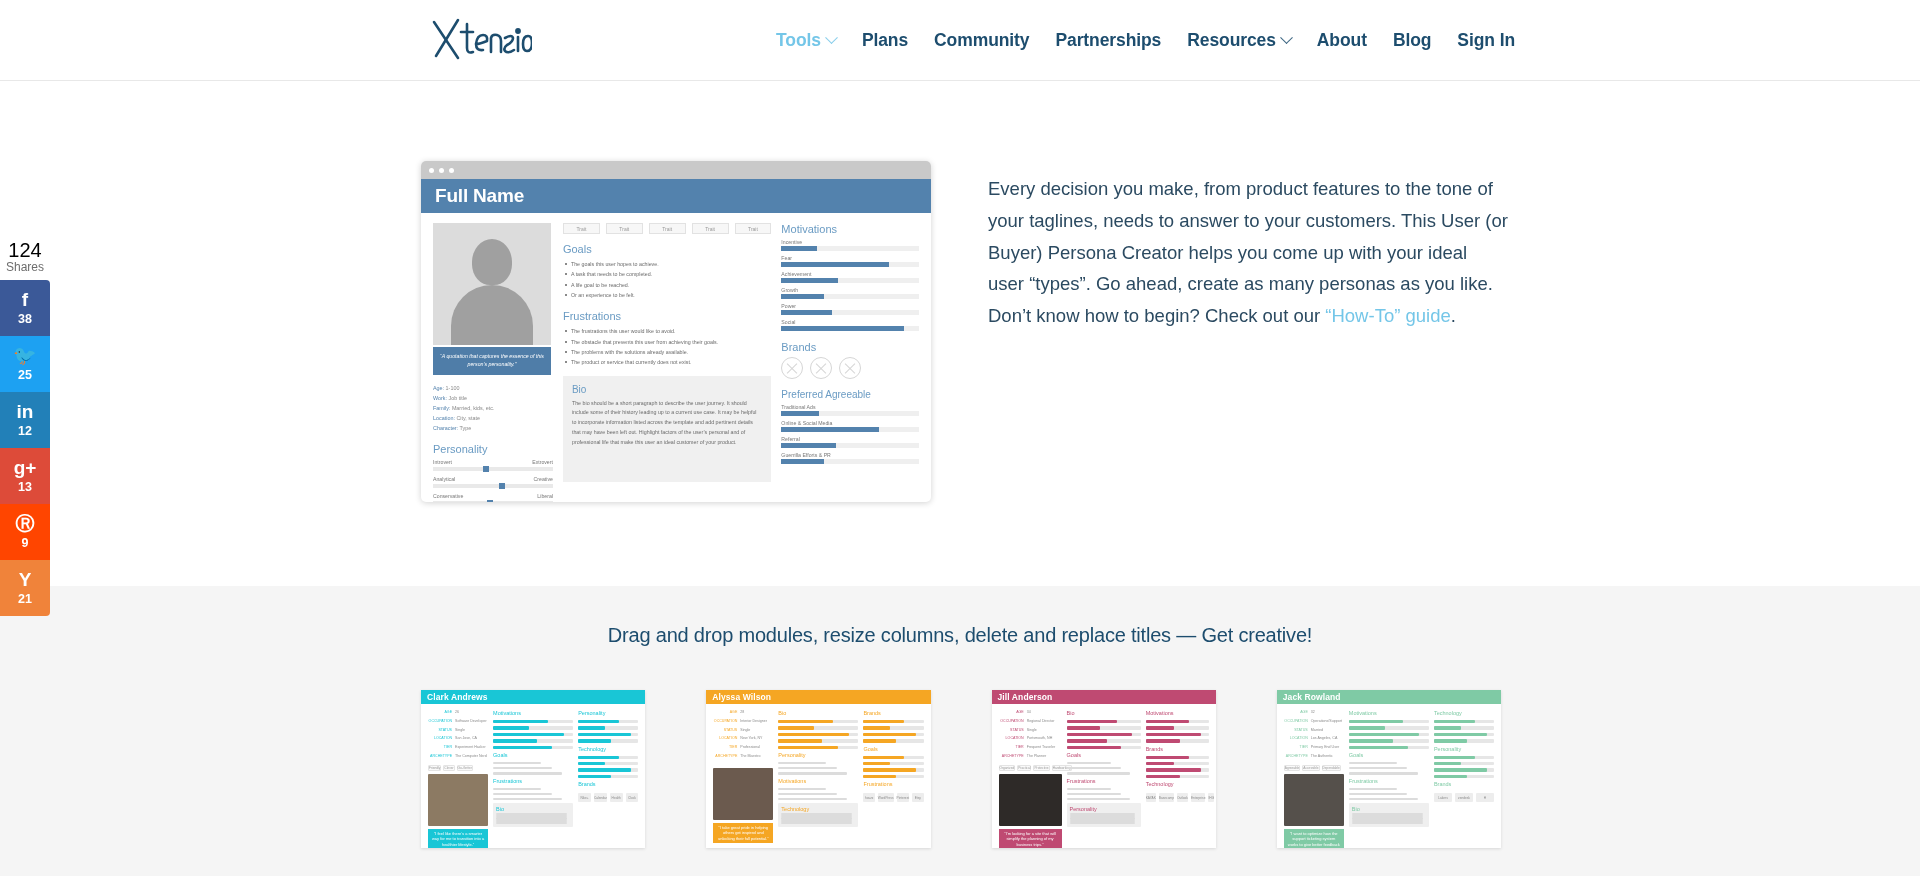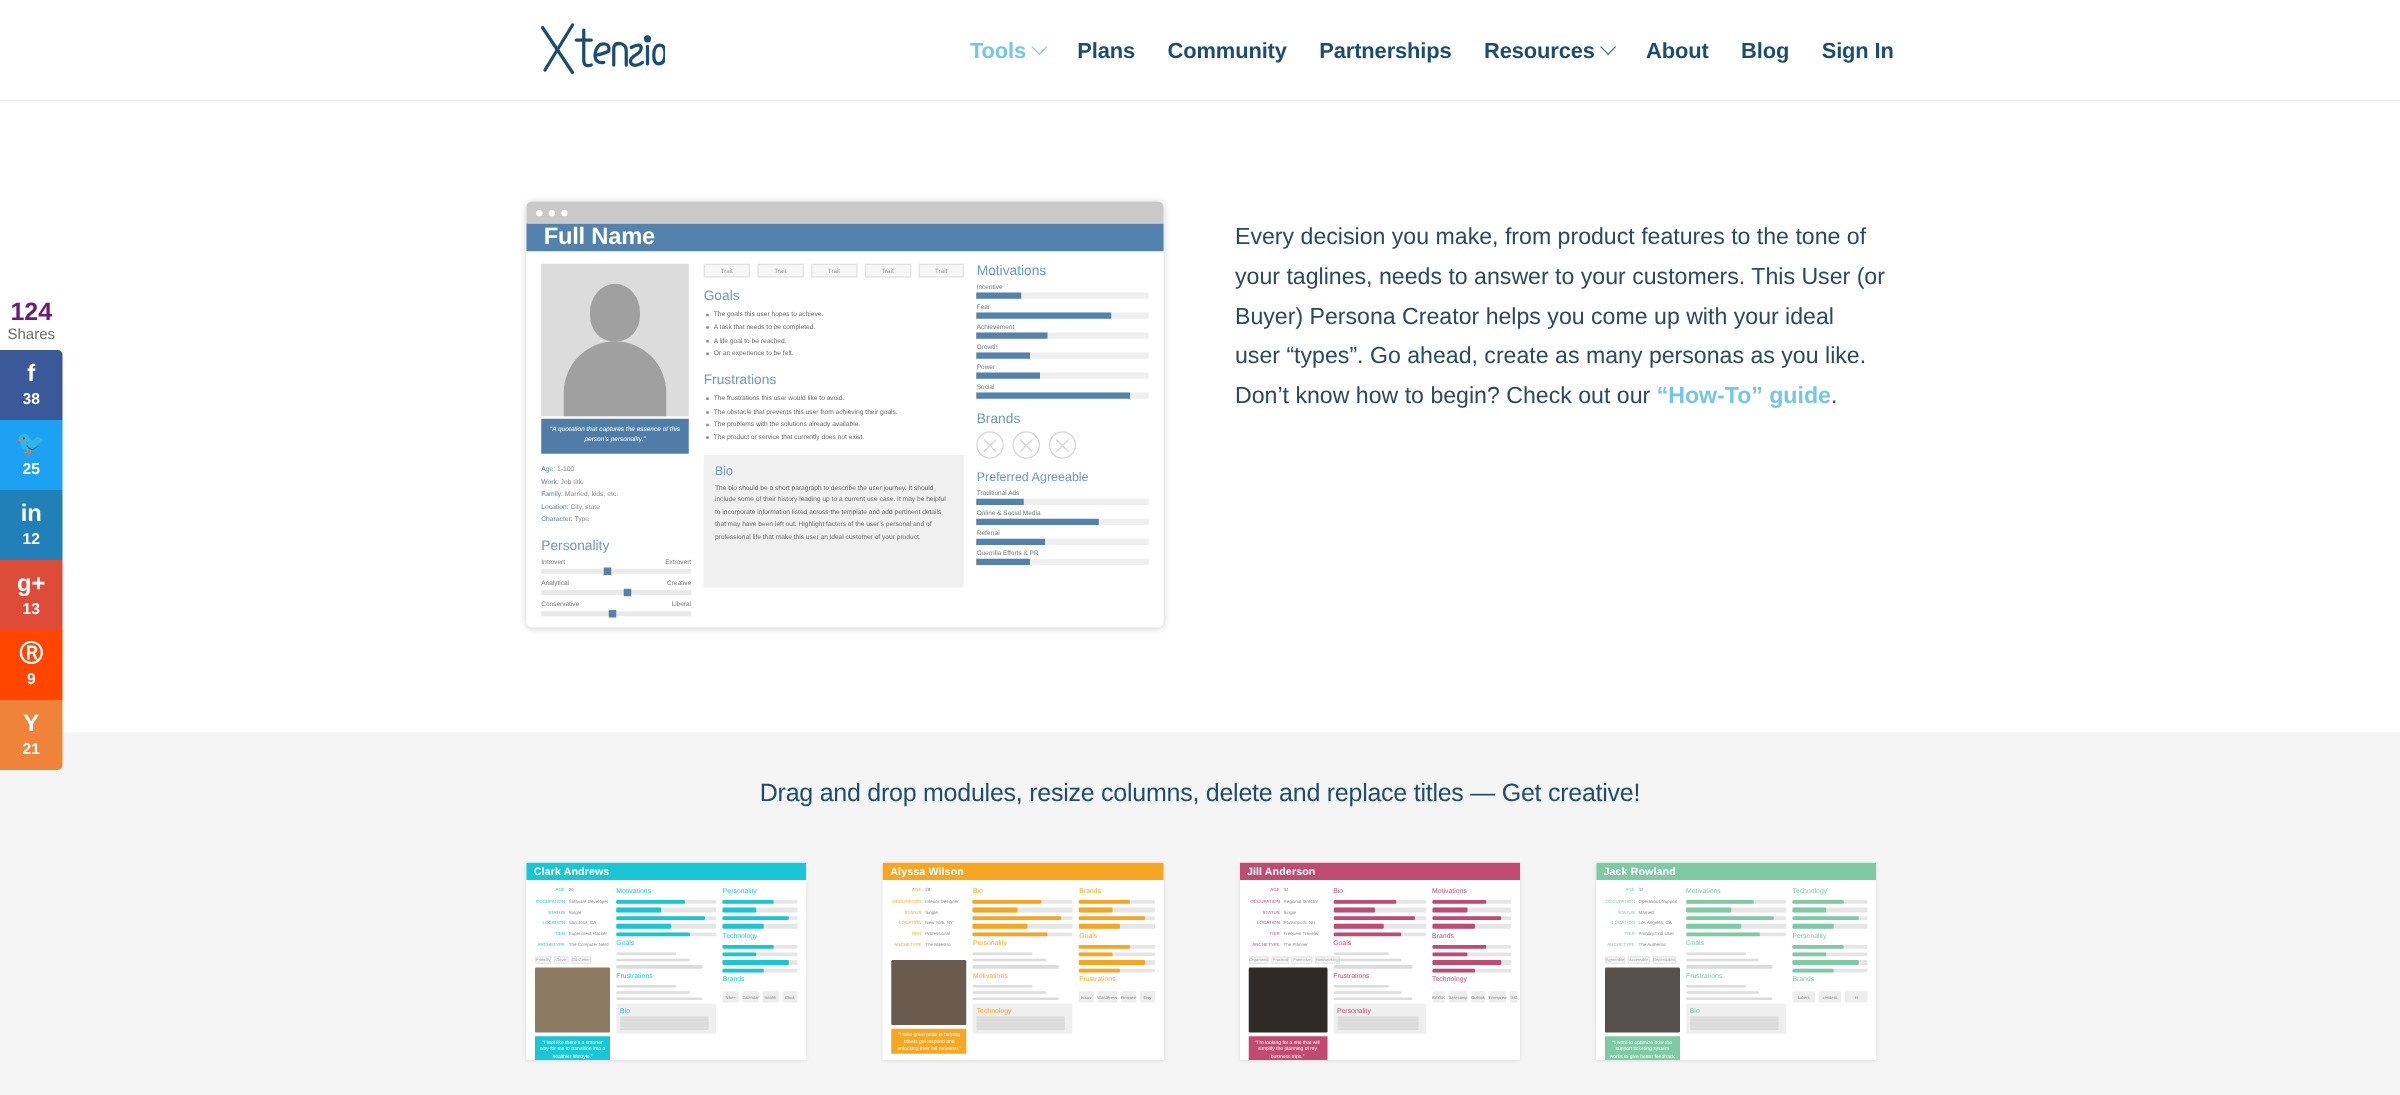--- a/index.html
+++ b/index.html
@@ -40,21 +40,21 @@
     opacity: .85;
   }
 
   
   #share-rail {
     position: absolute; left: 0; top: 240px; width: 50px;
     z-index: 20;
   }
   #share-total { text-align: center; margin-bottom: 6px; }
   #share-total .num {
-    display: block; font-size: 20px; font-weight: bold; color: #701a75; line-height: 1.05;
+    display: block; font-size: 20px; font-weight: normal; color: #000000; line-height: 1.05;
   }
   #share-total .lbl {
     display: block; font-size: 12px; color: #6d6d6d; line-height: 1.1;
   }
   .share-btn {
     width: 50px; height: 56px; display: flex; flex-direction: column;
     align-items: center; justify-content: center; color: #fff; cursor: pointer;
   }
   .share-btn .glyph { font-size: 19px; font-weight: bold; line-height: 1; }
   .share-btn .cnt { font-size: 12.5px; font-weight: bold; margin-top: 4px; line-height: 1; }
@@ -68,21 +68,21 @@
     position: absolute; left: 421px; top: 80px; width: 510px; height: 341px;
     background: #fff; border-radius: 5px;
     box-shadow: 0 1px 6px rgba(0,0,0,.18);
     overflow: hidden;
   }
   #preview-titlebar {
     height: 18px; background: #c9c9c9; display: flex; align-items: center; padding-left: 8px; gap: 5px;
   }
   #preview-titlebar i { width: 5px; height: 5px; border-radius: 50%; background: #fff; display: block; }
   #preview-banner {
-    height: 22px; background: #5382ad; display: flex; align-items: center; padding-left: 14px;
+    height: 34px; background: #5382ad; display: flex; align-items: center; padding-left: 14px;
   }
   #preview-banner span { color: #fff; font-size: 19px; font-weight: bold; letter-spacing: -.2px; }
   #preview-body { display: flex; padding: 10px 12px 8px 12px; gap: 10px; }
   .pv-col-left { width: 122px; }
   .pv-col-mid { width: 212px; }
   .pv-col-right { width: 140px; }
 
   .pv-photo {
     width: 118px; height: 122px; background: #dcdcdc; position: relative; overflow: hidden;
   }
@@ -123,21 +123,21 @@
   .brand-circle:before, .brand-circle:after {
     content:""; position:absolute; left:3px; top:10px; width:14px; height:1px; background:#d6d6d6;
   }
   .brand-circle:before { transform: rotate(45deg); }
   .brand-circle:after { transform: rotate(-45deg); }
 
   
   #hero-copy { position: absolute; left: 988px; top: 70px; width: 520px; }
   #hero-title { font-size: 44px; font-weight: bold; color: #1d4d6e; letter-spacing: -1px; line-height: 1.12; }
   #hero-desc { margin-top: 22px; font-size: 18.5px; color: #2b4a61; line-height: 1.72; }
-  #hero-desc a { color: #74c6e8; text-decoration: none; font-weight: bold; }
+  #hero-desc a { color: #74c6e8; text-decoration: none; font-weight: normal; }
   #cta {
     display: inline-block; margin-top: 36px; margin-left: 112px;
     background: #ef7b7b; color: #fff; font-size: 19px; font-weight: bold;
     padding: 18px 32px; border: none; border-radius: 4px; cursor: pointer;
     font-family: "Liberation Sans", sans-serif;
   }
 
   
   #gallery {
     position: absolute; top: 586px; left: 0; width: 1920px; height: 290px; background: #f5f5f5;

